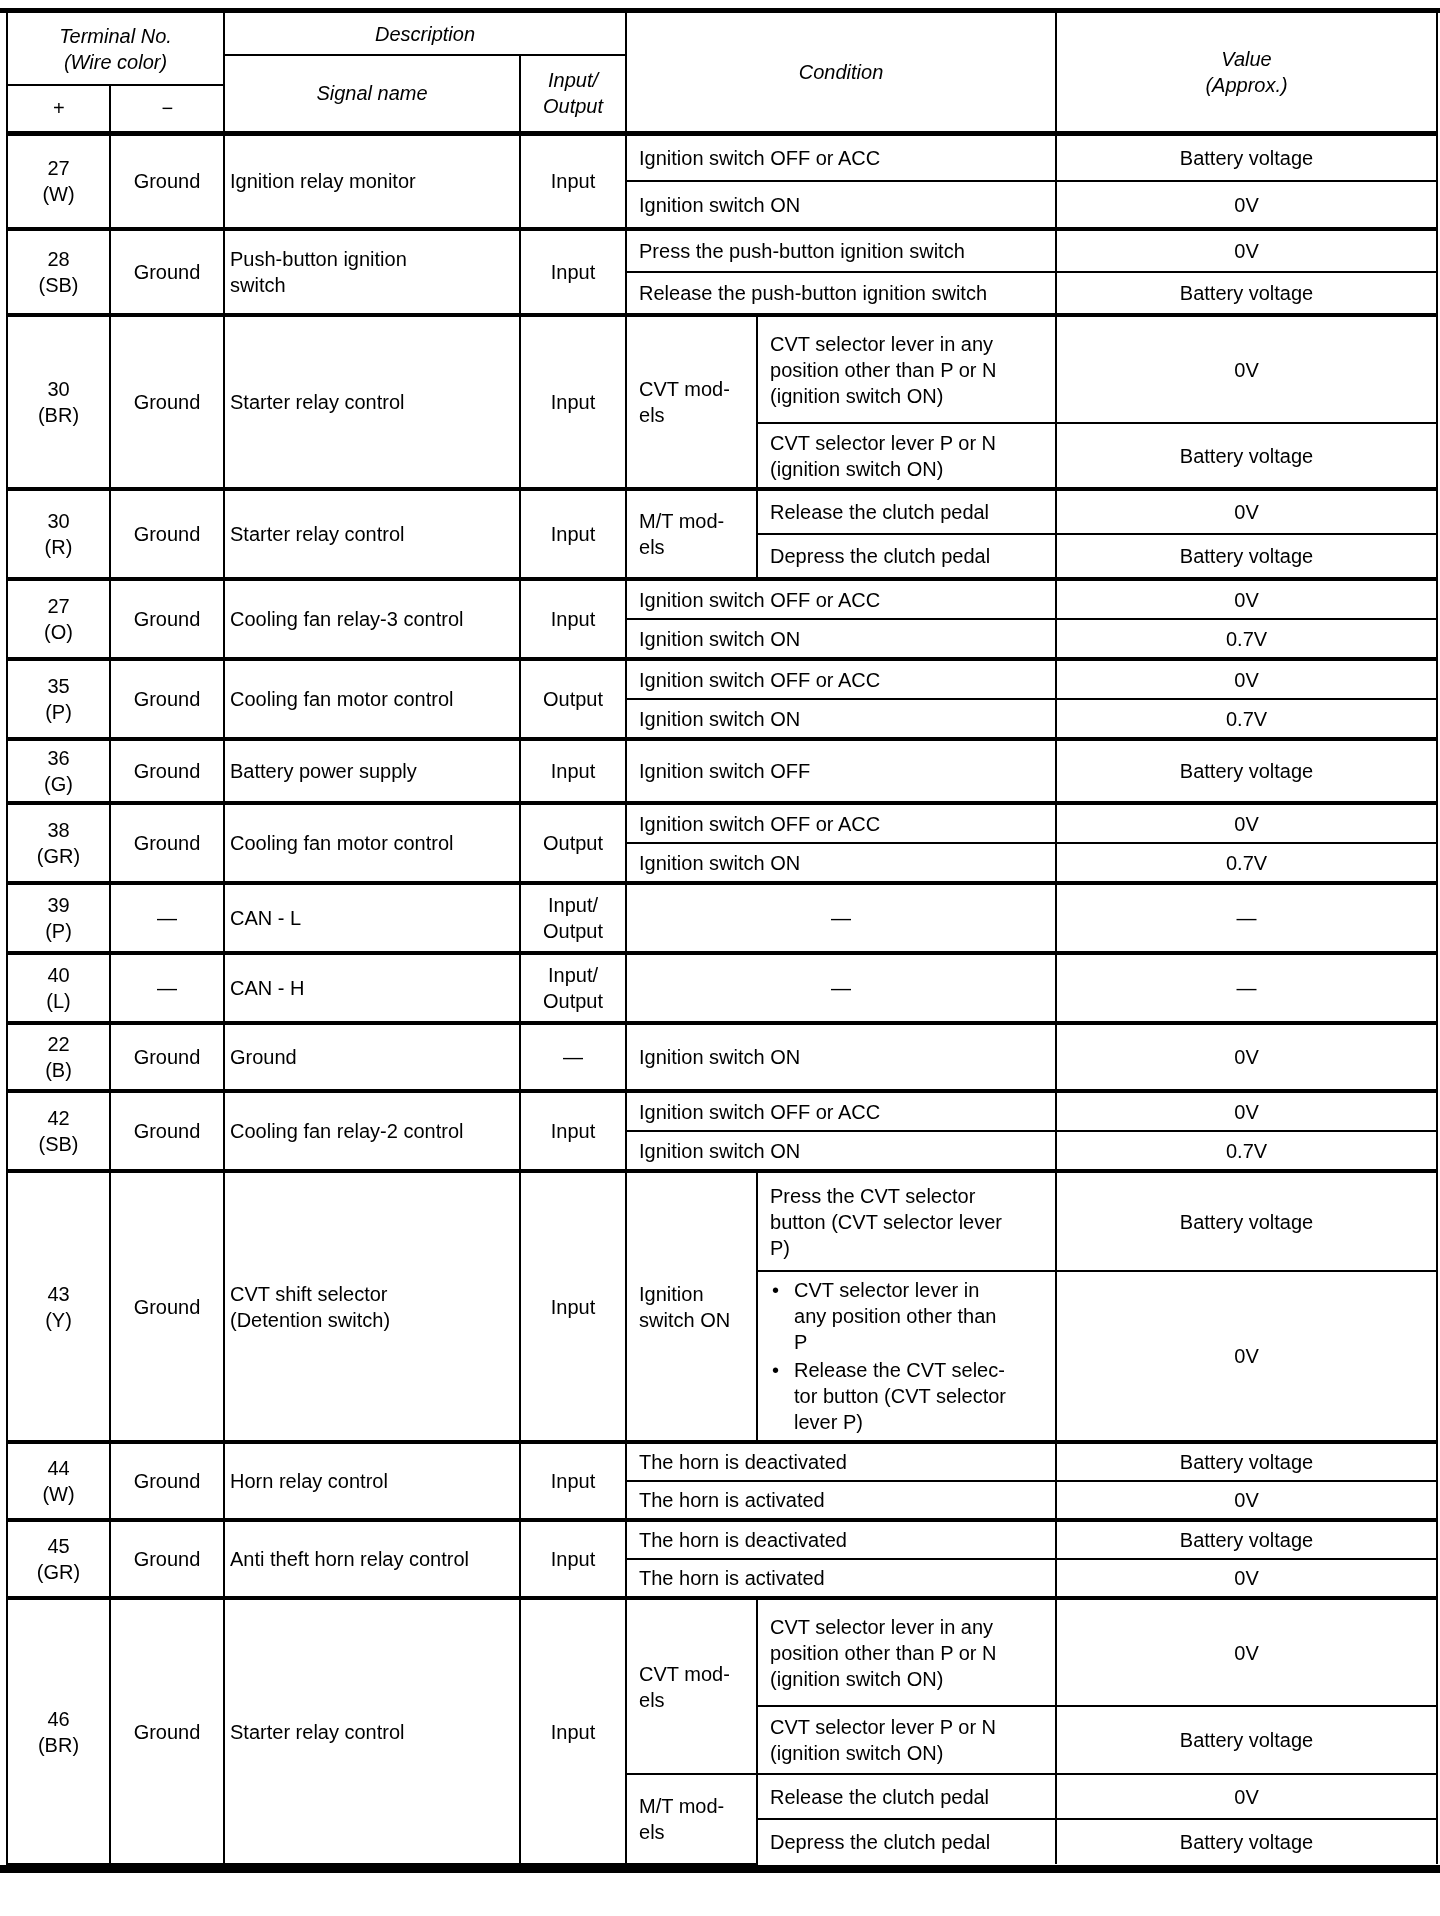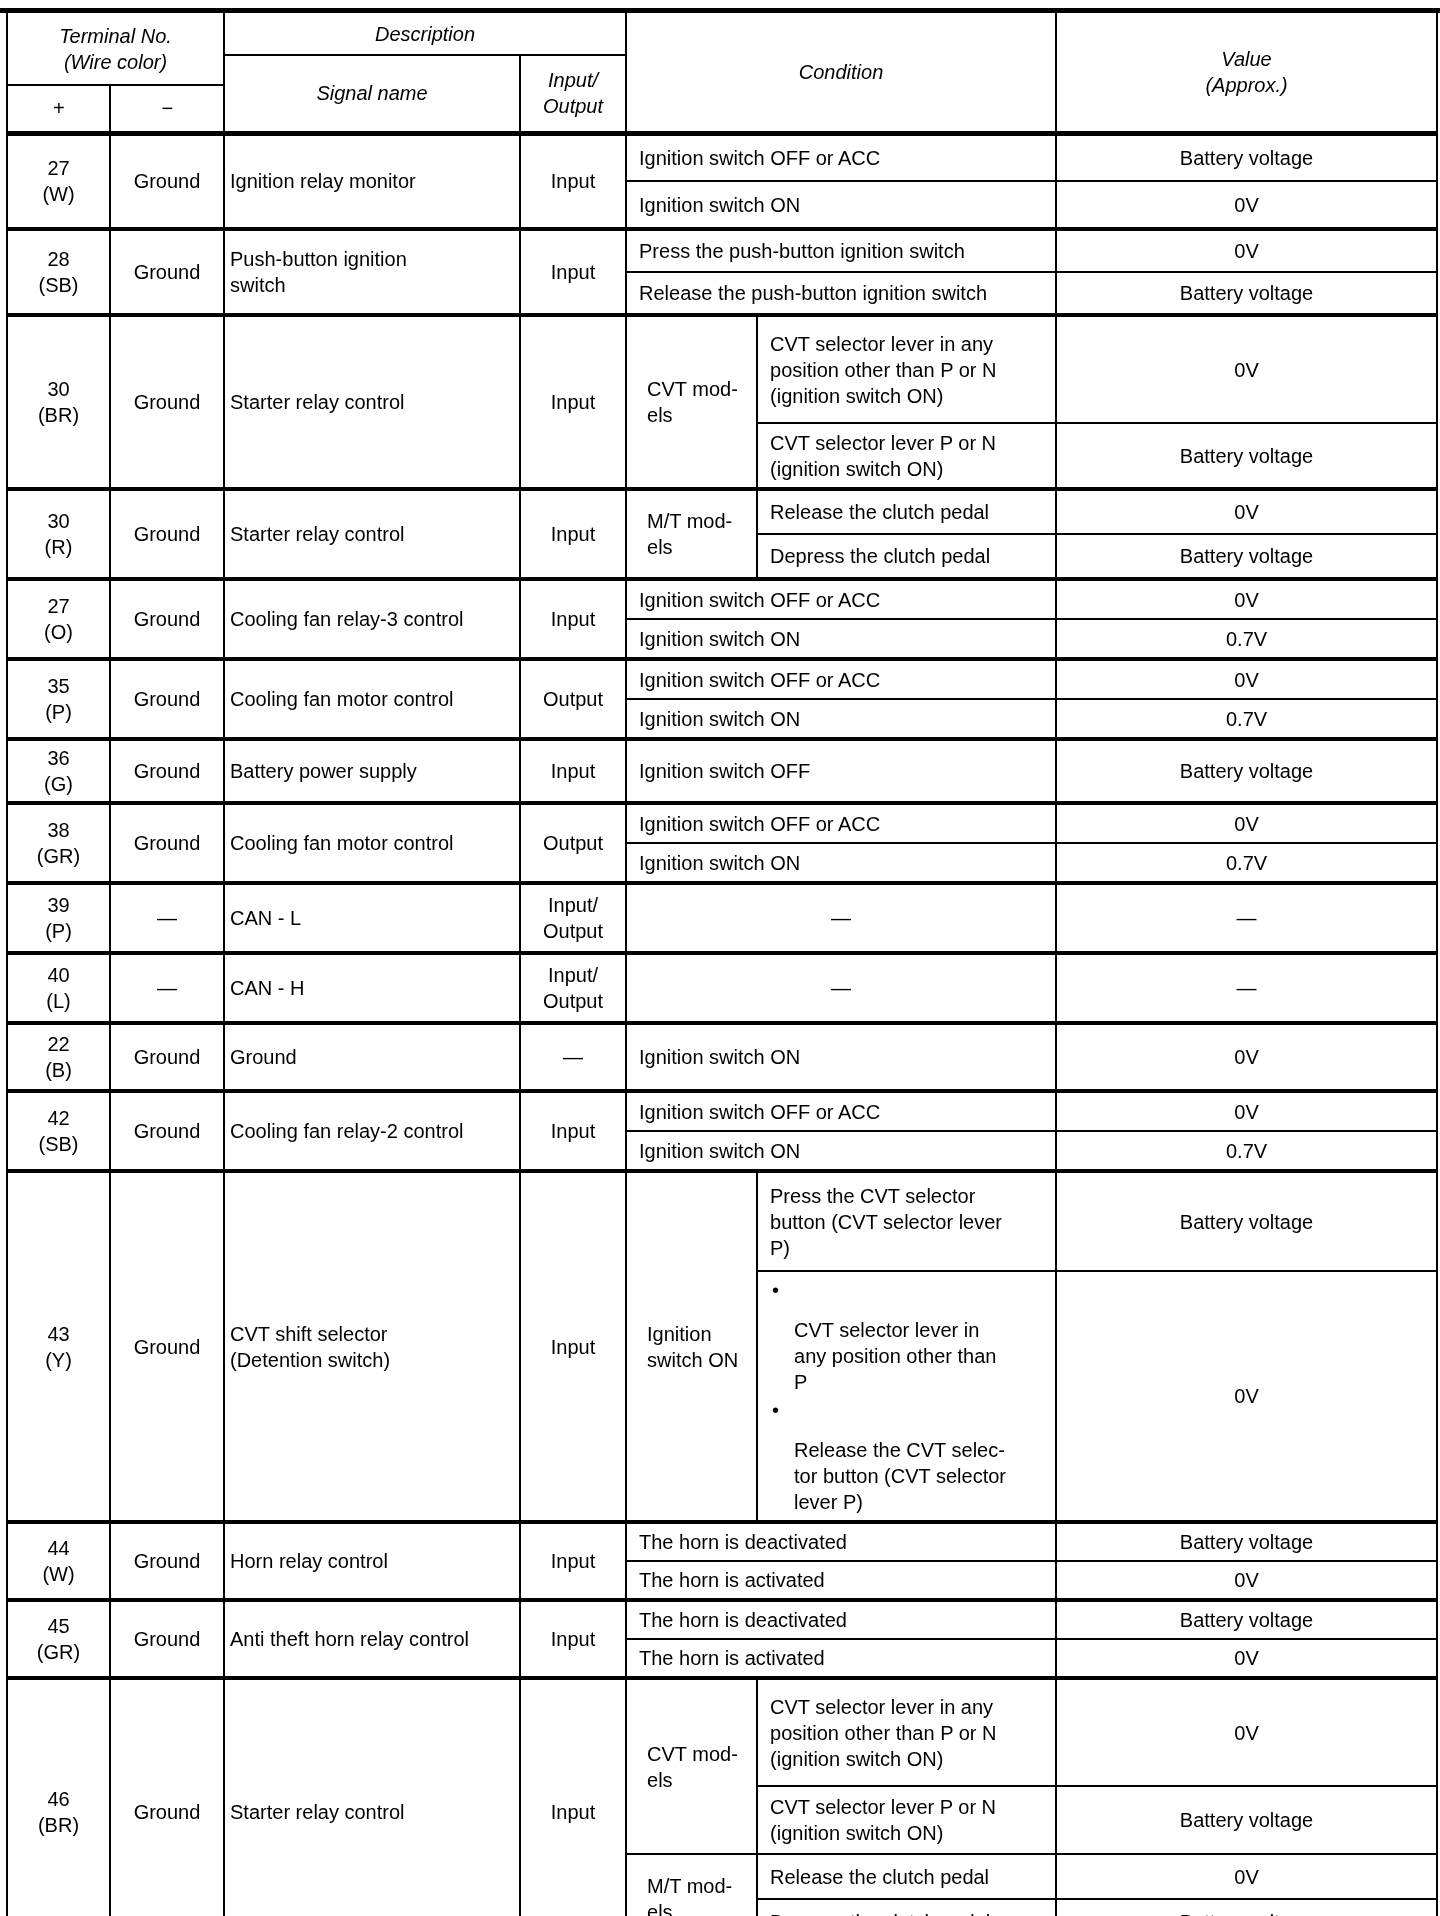--- a/index.html
+++ b/index.html
@@ -21,26 +21,26 @@
   }
   th{text-align:center;font-style:italic;}
   tr.hr1 th{border-top:none;}
   tr.gs td{border-top:4px solid #000;}
   tr.gs-first td{border-top:5px solid #000;}
   tr.last td{border-bottom:none;}
   .c-term,.c-minus,.c-io{text-align:center;}
   .c-signal{text-align:left;padding-left:5px;}
   .c-cond{text-align:left;padding-left:12px;}
   .c-cond.center{text-align:center;padding-left:6px;}
-  .c-grp{text-align:left;padding-left:20px;}
+  .c-grp{text-align:left;padding-left:12px;}
   .c-val{text-align:center;}
   .bullets-cell{white-space:normal;text-align:left;padding-left:14px;}
   .bullet{display:flex;align-items:flex-start;margin:2px 0;}
   .bdot{width:14px;flex:0 0 14px;margin-right:8px;text-align:left;}
-  .btext{white-space:pre-line;margin-top:40px;}
+  .btext{white-space:pre-line;}
 </style>
 </head>
 <body>
 
 <div class="top-rule"></div>
 
 <table>
   <colgroup>
     <col class="c1">
       <col class="c2">

